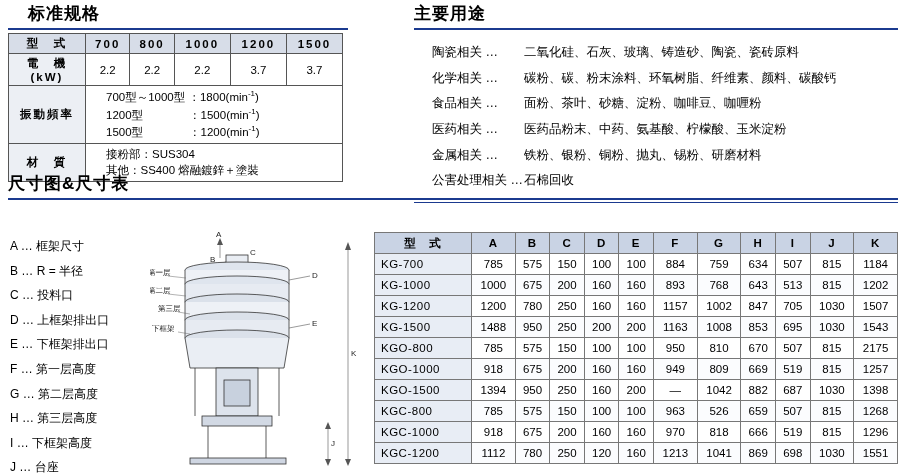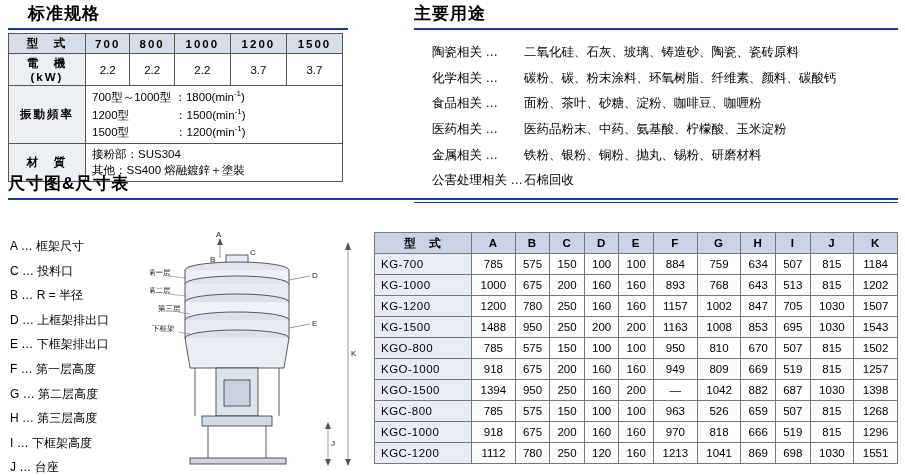--- a/index.html
+++ b/index.html
@@ -26,21 +26,21 @@
     font-size:11.5px;
   }
   table.spec td,table.spec th{
     border:1px solid #555;
     padding:2px 3px;
     text-align:center;
     vertical-align:middle;
   }
   table.spec th{background:#d7dde8;font-weight:bold;letter-spacing:2px;}
   table.spec td.hd{background:#eceff4;font-weight:bold;letter-spacing:2px;width:70px;}
-  table.spec td.lf{text-align:left;padding-left:6px;line-height:1.45;}
+  table.spec td.lf{text-align:left;padding-left:20px;line-height:1.45;}
   .sup{font-size:8px;vertical-align:super;}
 
   
   #use-block{position:absolute;left:414px;top:2px;width:484px;}
   #use-list{padding:10px 4px 8px 18px;line-height:2.05;font-size:12.5px;}
   #use-list .row span.k{display:inline-block;min-width:92px;}
 
   
   #dim-title{position:absolute;left:8px;top:172px;width:890px;}
   #dim-title .sec-title{font-size:17px;}
@@ -119,22 +119,22 @@
   <div class="rule-thin"></div>
 </div>
 
 <div id="dim-title">
   <div class="sec-title">尺寸图&amp;尺寸表</div>
   <div class="rule"></div>
 </div>
 
 <div id="legend">
   <div>A … 框架尺寸</div>
+  <div>B … R = 半径</div>
   <div>C … 投料口</div>
-  <div>B … R = 半径</div>
   <div>D … 上框架排出口</div>
   <div>E … 下框架排出口</div>
   <div>F … 第一层高度</div>
   <div>G … 第二层高度</div>
   <div>H … 第三层高度</div>
   <div>I … 下框架高度</div>
   <div>J … 台座</div>
 
 </div>
 
@@ -279,21 +279,21 @@
           <td>785</td>
           <td>575</td>
           <td>150</td>
           <td>100</td>
           <td>100</td>
           <td>950</td>
           <td>810</td>
           <td>670</td>
           <td>507</td>
           <td>815</td>
-          <td>1502</td>
+          <td>2175</td>
         </tr>
         <tr>
           <td class="model">KGO-1000</td>
           <td>918</td>
           <td>675</td>
           <td>200</td>
           <td>160</td>
           <td>160</td>
           <td>949</td>
           <td>809</td>

